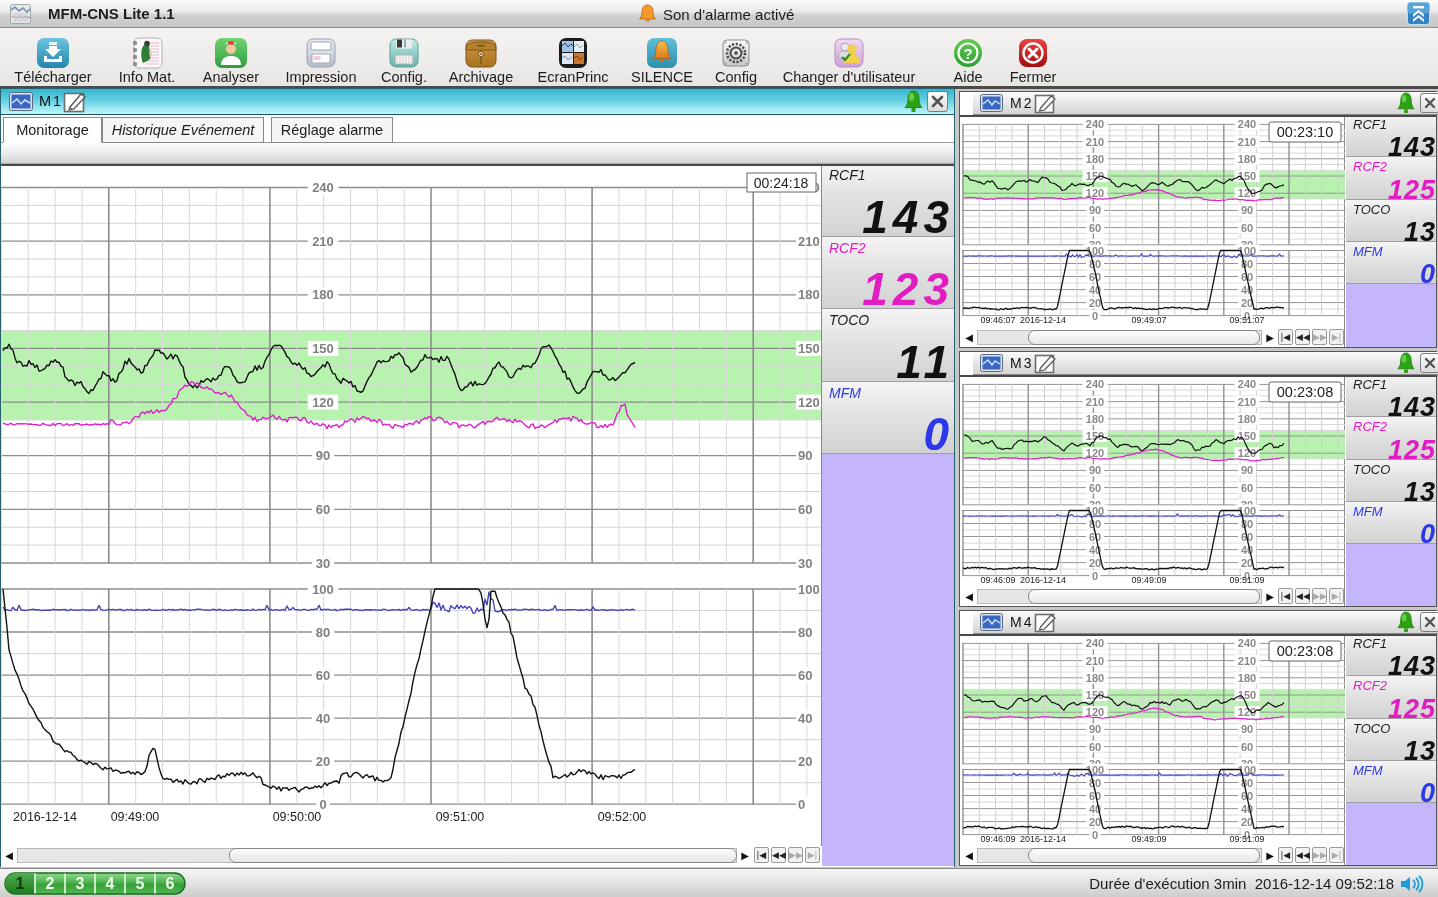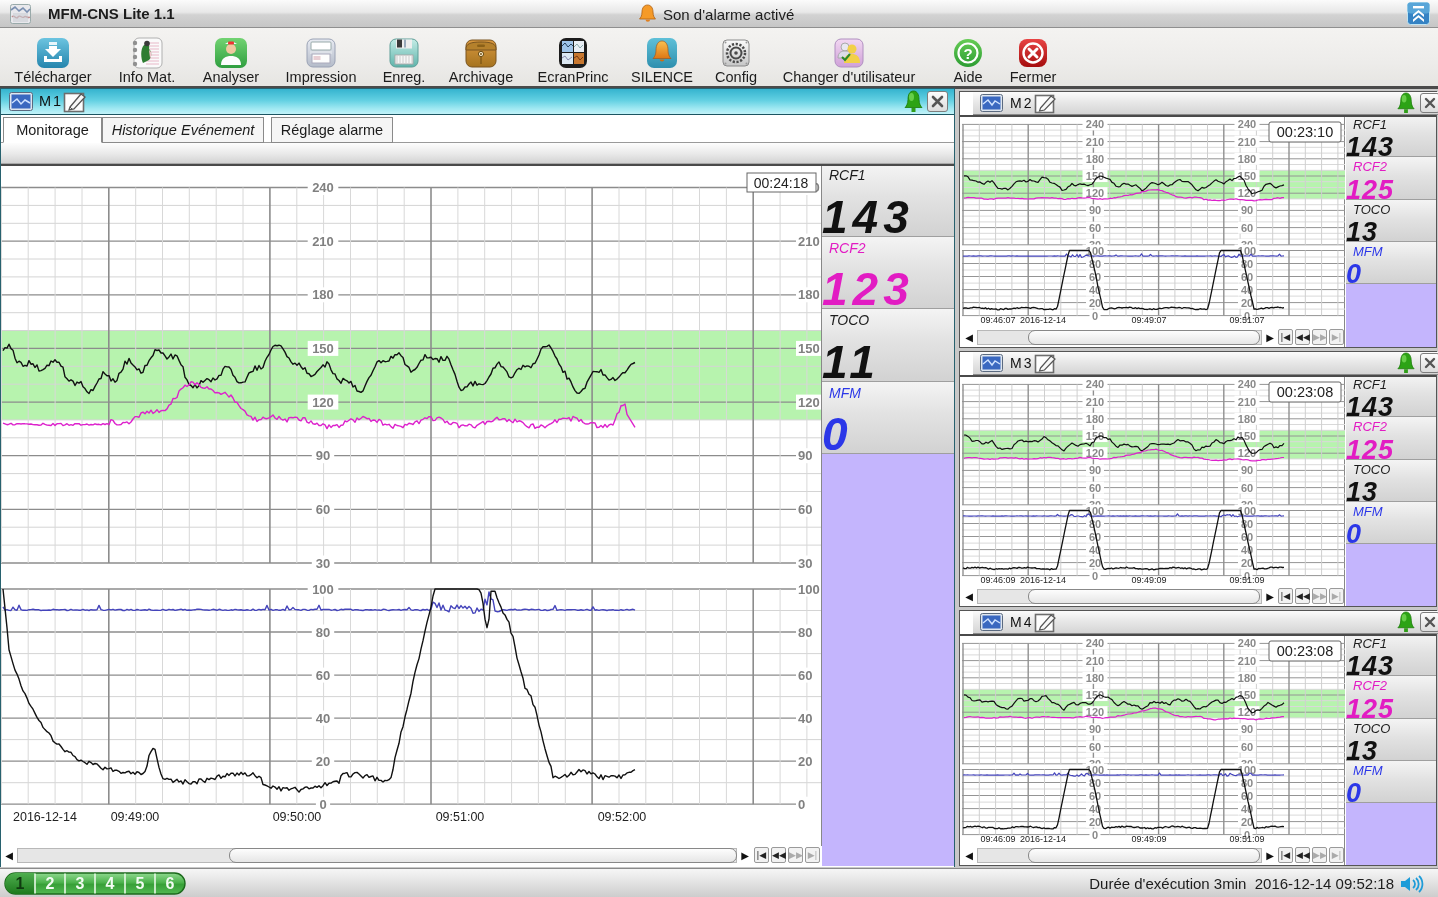--- a/index.html
+++ b/index.html
@@ -29,21 +29,21 @@
 #m1strip{left:0;top:54px;width:953px;height:21px;
   background:linear-gradient(#fdfdfd,#e9e9e9 55%,#d3d3d3);border-bottom:1px solid #a8a8a8;box-sizing:border-box;}
 #m1body{left:0;top:75px;width:953px;height:703px;background:#fff;}
 #m1chartwrap{left:0;top:0;width:820px;height:682px;background:#fff;border-right:1px solid #888;}
 
 .vals{position:absolute;background:#c4b5fd;font-style:italic;}
 .vsec{position:absolute;left:0;width:100%;
   background:linear-gradient(#f4f4f4,#e2e2e2 45%,#d2d2d2);
   border-bottom:1px solid #9f9f9f;box-sizing:border-box;}
 .vlab{position:absolute;left:7px;top:3px;font-size:14px;color:#1c1c1c;}
-.vnum{position:absolute;left:0;right:0;bottom:0;text-align:left;font-weight:bold;color:#111;}
+.vnum{position:absolute;left:0;right:0;bottom:0;text-align:right;font-weight:bold;color:#111;}
 .m1num{font-size:46px;letter-spacing:5px;line-height:46px;bottom:-3.5px;}
 .snum{font-size:27px;letter-spacing:1px;line-height:27px;bottom:-4.5px;}
 .magenta{color:#e21cc3;}
 .blue{color:#2b37e8;}
 
 .sbar{position:absolute;height:17px;}
 .sb-track{position:absolute;top:1px;height:15px;background:#e6e6e6;border:1px solid #b8b8b8;box-sizing:border-box;}
 .sb-thumb{position:absolute;top:1px;height:15px;background:linear-gradient(#fdfdfd,#e6e6e6);border:1px solid #888;border-radius:7px;box-sizing:border-box;}
 .sb-btn{position:absolute;top:0;width:15px;height:16px;background:#f2f2f2;
   border:1px solid #9a9a9a;box-sizing:border-box;text-align:center;line-height:14px;font-size:9px;color:#222;border-radius:2px;}
@@ -155,21 +155,21 @@
         <rect x="17" y="2.5" width="2" height="8" fill="#9ab"></rect>
         <rect x="8" y="18" width="18" height="9" fill="#f6f6f6" stroke="#aaa"></rect>
         <g stroke="#ccc" stroke-width="1">
           <line x1="10" y1="19" x2="10" y2="26"></line>
           <line x1="13" y1="19" x2="13" y2="26"></line>
           <line x1="16" y1="19" x2="16" y2="26"></line>
           <line x1="19" y1="19" x2="19" y2="26"></line>
           <line x1="22" y1="19" x2="22" y2="26"></line>
           <line x1="25" y1="19" x2="25" y2="26"></line>
         </g>
-      </svg><div class="lb">Enreg.</div></div>
+      </svg><div class="lb">Config.</div></div>
     <div class="tbtn" style="left:401px;width:160px;"><svg class="ic" width="34" height="32" viewBox="0 0 34 32">
         <rect x="2" y="3" width="30" height="27" rx="6" fill="url(#go)" stroke="#7a5520"></rect>
         <defs>
           <linearGradient id="go" x1="0" y1="0" x2="0" y2="1">
             <stop offset="0" stop-color="#d9983f"></stop>
             <stop offset="1" stop-color="#a5731f"></stop>
           </linearGradient>
         </defs>
         <path d="M2 12 C2 7 6 5 17 5 C28 5 32 7 32 12 L32 13 L2 13 Z" fill="#b5812c" stroke="#7a5520"></path>
         <rect x="13" y="7.5" width="8" height="2.5" rx="1.2" fill="#8a6018"></rect>

